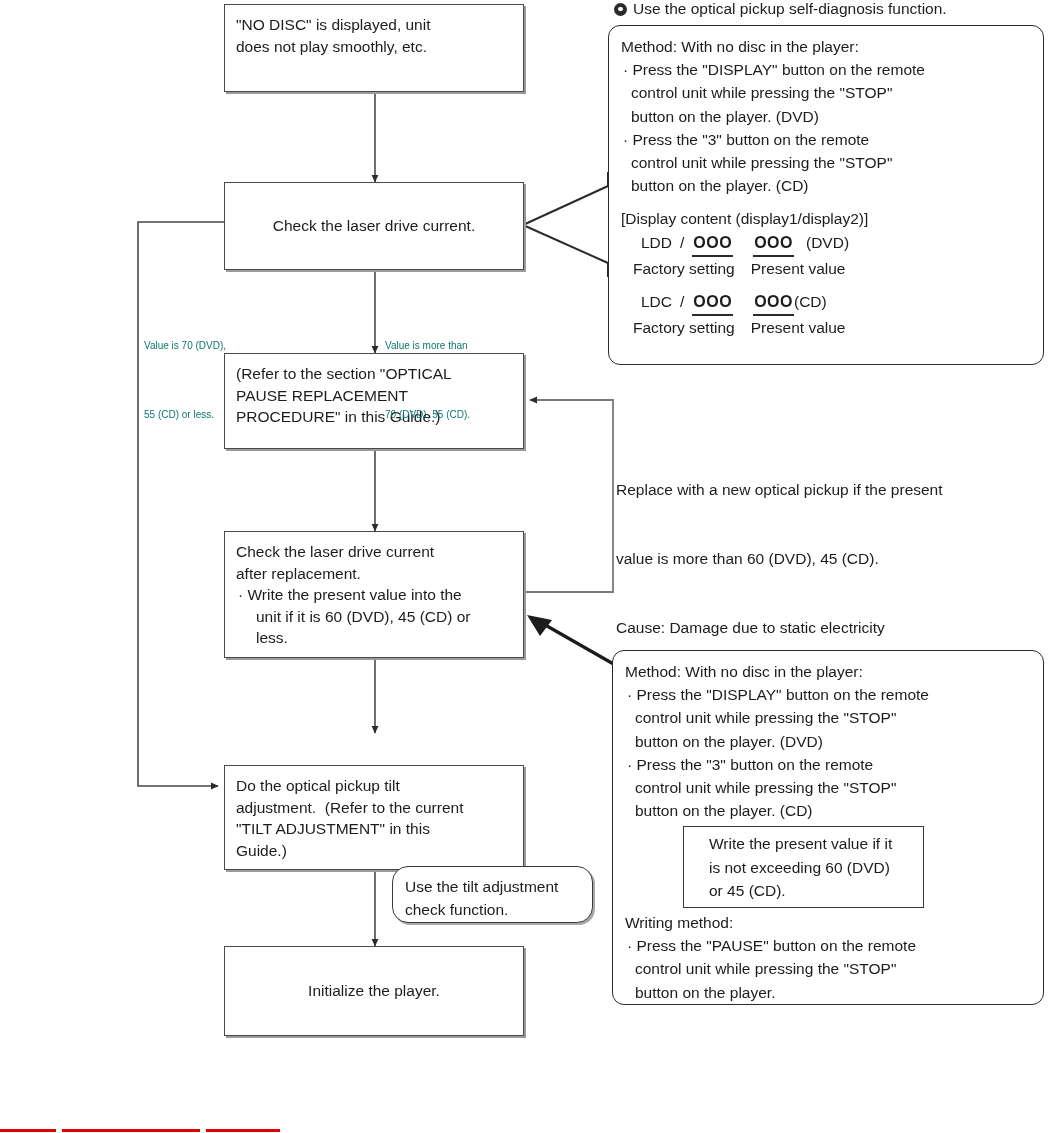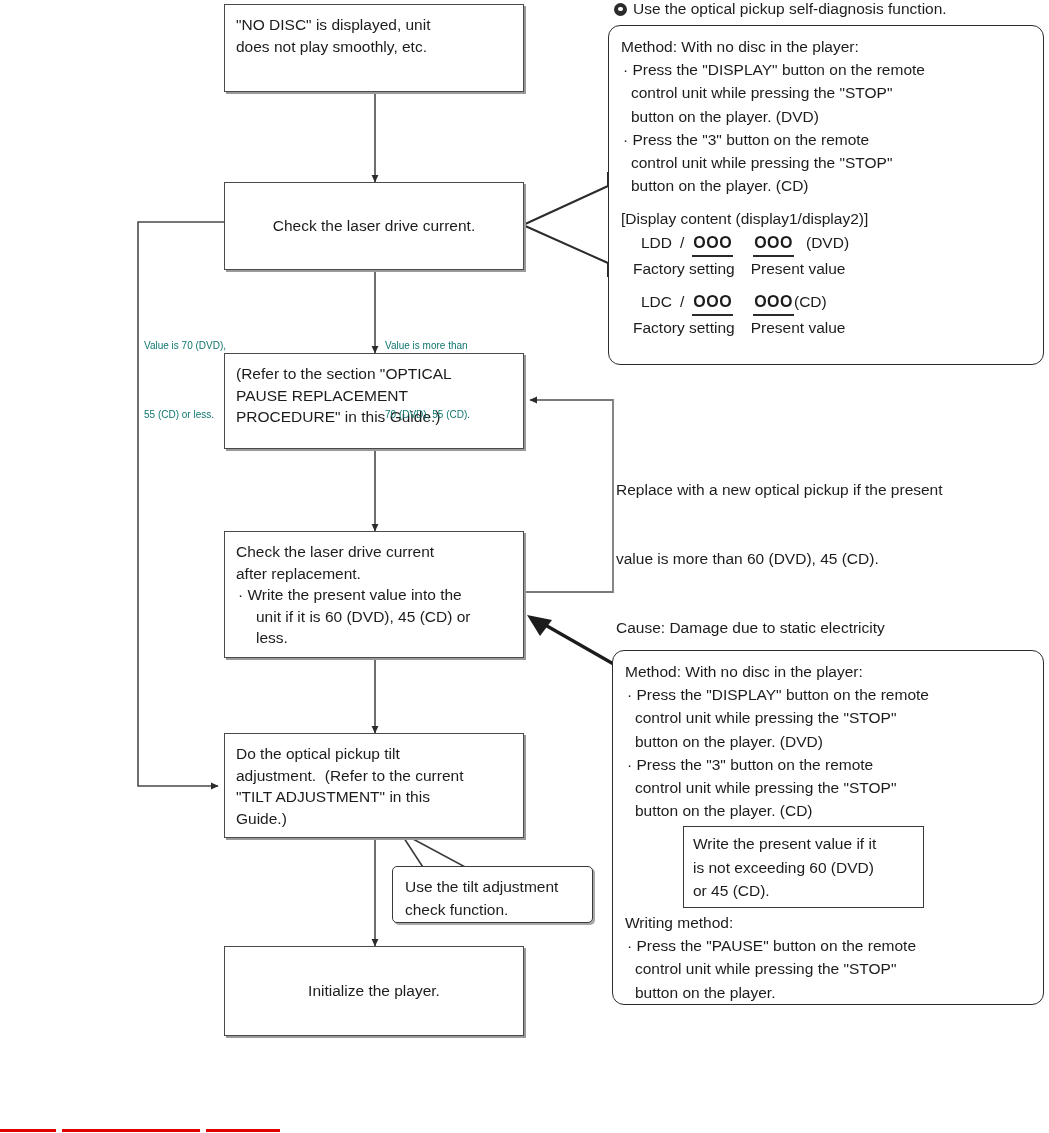--- a/index.html
+++ b/index.html
@@ -81,29 +81,29 @@
   
   .dispRow{display:flex;align-items:baseline;white-space:pre;}
   .slot{
     display:inline-block;border-bottom:2px solid #2b2b2b;
     padding:0 1px 1px 1px;letter-spacing:0.5px;font-size:16px;font-weight:bold;
   }
 
   
   .innerbox{
     border:1.4px solid #3a3a3a;background:#fff;box-sizing:border-box;
-    padding:5px 9px;margin:4px 0 3px 58px;width:241px;
+    padding:5px 25px;margin:4px 0 3px 58px;width:241px;
     font-size:15.5px;line-height:23.2px;
   }
   .innerbox .ln{display:block;white-space:pre;}
 
   
   #tilt-callout{
     position:absolute;background:#ffffff;
-    border:1.6px solid #3a3a3a;border-radius:5px;
+    border:1.6px solid #3a3a3a;border-radius:16px;
     box-shadow:2px 2px 0 0 #a8a8a8;
     box-sizing:border-box;padding:8px 12px;
     font-size:15.5px;line-height:23px;color:#1c1c1c;
   }
   #tilt-callout .ln{display:block;white-space:pre;}
 
   
   .redrule{position:absolute;height:2.5px;background:#e00000;}
 </style>
 </head>
@@ -161,21 +161,21 @@
   </div>
 
   <div class="pbox" style="left:224px;top:531px;width:300px;height:127px;">
     <span class="ln">Check the laser drive current</span>
     <span class="ln">after replacement.</span>
     <span class="ln ind">· Write the present value into the</span>
     <span class="ln ind2">unit if it is 60 (DVD), 45 (CD) or</span>
     <span class="ln ind2">less.</span>
   </div>
 
-  <div class="pbox" style="left:224px;top:733px;width:300px;height:105px;">
+  <div class="pbox" style="left:224px;top:765px;width:300px;height:105px;">
     <span class="ln">Do the optical pickup tilt</span>
     <span class="ln">adjustment.  (Refer to the current</span>
     <span class="ln">"TILT ADJUSTMENT" in this</span>
     <span class="ln">Guide.)</span>
   </div>
 
   <div class="pbox center" style="left:224px;top:946px;width:300px;height:90px;">
     <span class="ln">Initialize the player.</span>
   </div>
 

